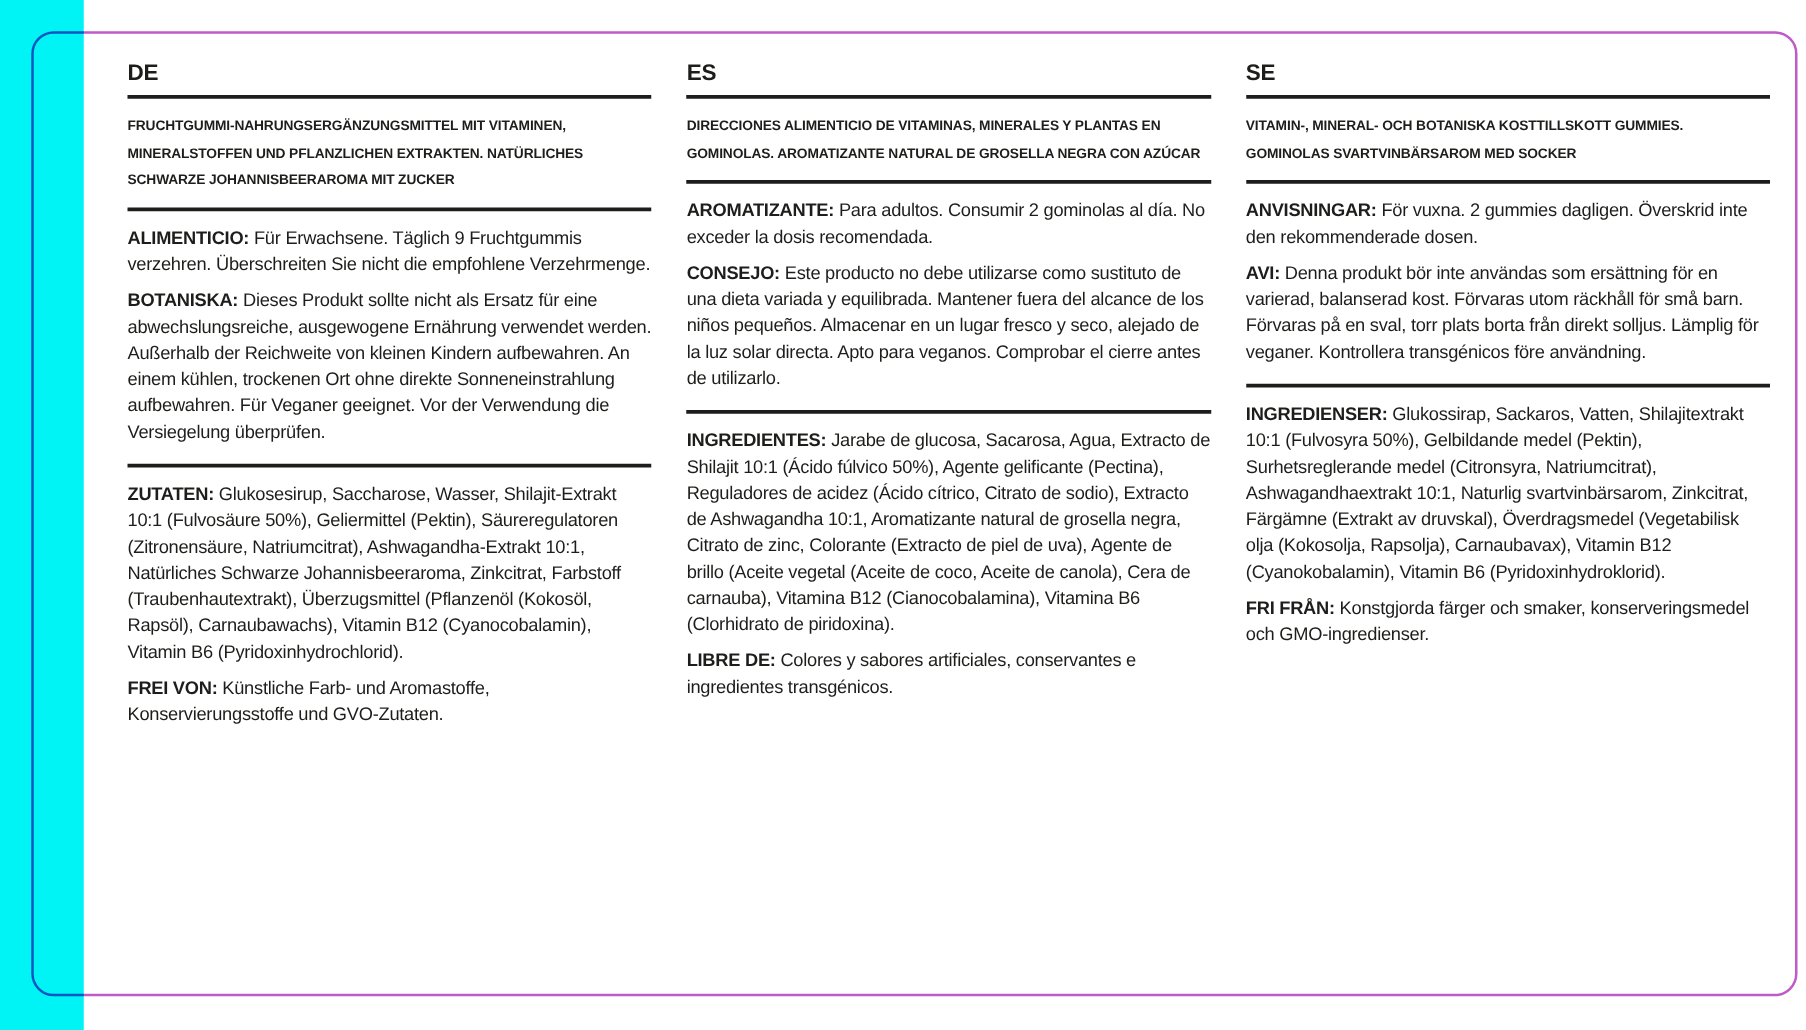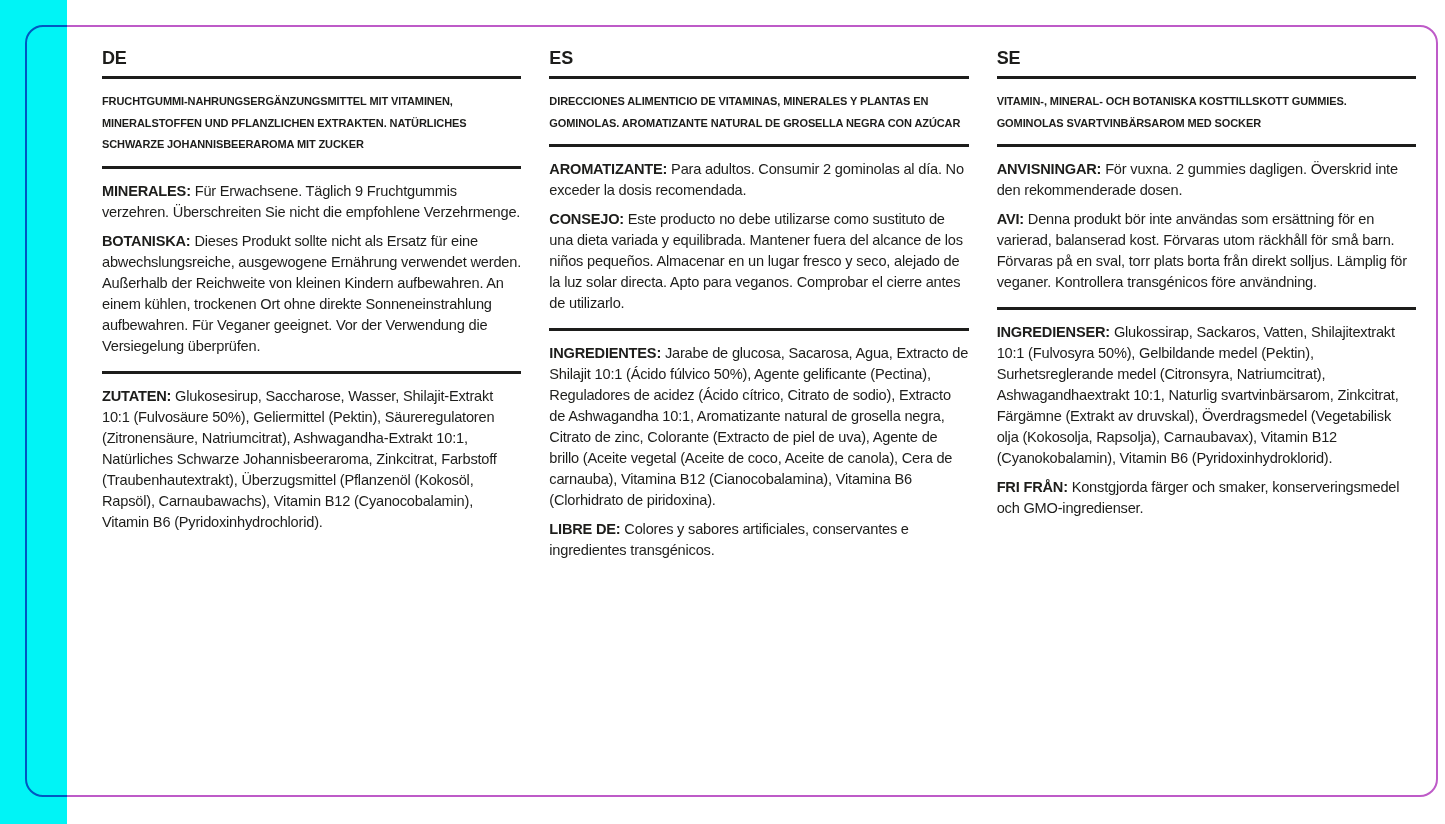--- a/index.html
+++ b/index.html
@@ -73,24 +73,25 @@
 <div class="sheet">
   <div class="cyan-spine"></div>
 
   <div class="columns">
 
     <section class="col">
       <div class="lang">DE</div>
       <div class="rule"></div>
       <h2 class="title">FRUCHTGUMMI-NAHRUNGSERGÄNZUNGSMITTEL MIT VITAMINEN, MINERALSTOFFEN UND PFLANZLICHEN EXTRAKTEN. NATÜRLICHES SCHWARZE JOHANNISBEERAROMA MIT ZUCKER</h2>
       <div class="rule"></div>
-      <p class="para-first"><b>MINERALES:</b> <span>Für Erwachsene. Täglich 9 Fruchtgummis verzehren. Überschreiten Sie nicht die empfohlene Verzehrmenge.</span></p>
+      <p class="para-first"><b>ALIMENTICIO:</b> <span>Für Erwachsene. Täglich 9 Fruchtgummis verzehren. Überschreiten Sie nicht die empfohlene Verzehrmenge.</span></p>
       <p class="para"><b>BOTANISKA:</b> <span>Dieses Produkt sollte nicht als Ersatz für eine abwechslungsreiche, ausgewogene Ernährung verwendet werden. Außerhalb der Reichweite von kleinen Kindern aufbewahren. An einem kühlen, trockenen Ort ohne direkte Sonneneinstrahlung aufbewahren. Für Veganer geeignet. Vor der Verwendung die Versiegelung überprüfen.</span></p>
       <div class="rule rule-mid"></div>
       <p class="para-first"><b>ZUTATEN:</b> <span>Glukosesirup, Saccharose, Wasser, Shilajit-Extrakt 10:1 (Fulvosäure 50%), Geliermittel (Pektin), Säureregulatoren (Zitronensäure, Natriumcitrat), Ashwagandha-Extrakt 10:1, Natürliches Schwarze Johannisbeeraroma, Zinkcitrat, Farbstoff (Traubenhautextrakt), Überzugsmittel (Pflanzenöl (Kokosöl, Rapsöl), Carnaubawachs), Vitamin B12 (Cyanocobalamin), Vitamin B6 (Pyridoxinhydrochlorid).</span></p>
+      <p class="para"><b>FREI VON:</b> <span>Künstliche Farb- und Aromastoffe, Konservierungsstoffe und GVO-Zutaten.</span></p>
     </section>
 
     <section class="col">
       <div class="lang">ES</div>
       <div class="rule"></div>
       <h2 class="title">DIRECCIONES ALIMENTICIO DE VITAMINAS, MINERALES Y PLANTAS EN GOMINOLAS. AROMATIZANTE NATURAL DE GROSELLA NEGRA CON AZÚCAR</h2>
       <div class="rule"></div>
       <p class="para-first"><b>AROMATIZANTE:</b> <span>Para adultos. Consumir 2 gominolas al día. No exceder la dosis recomendada.</span></p>
       <p class="para"><b>CONSEJO:</b> <span>Este producto no debe utilizarse como sustituto de una dieta variada y equilibrada. Mantener fuera del alcance de los niños pequeños. Almacenar en un lugar fresco y seco, alejado de la luz solar directa. Apto para veganos. Comprobar el cierre antes de utilizarlo.</span></p>
       <div class="rule rule-mid"></div>

